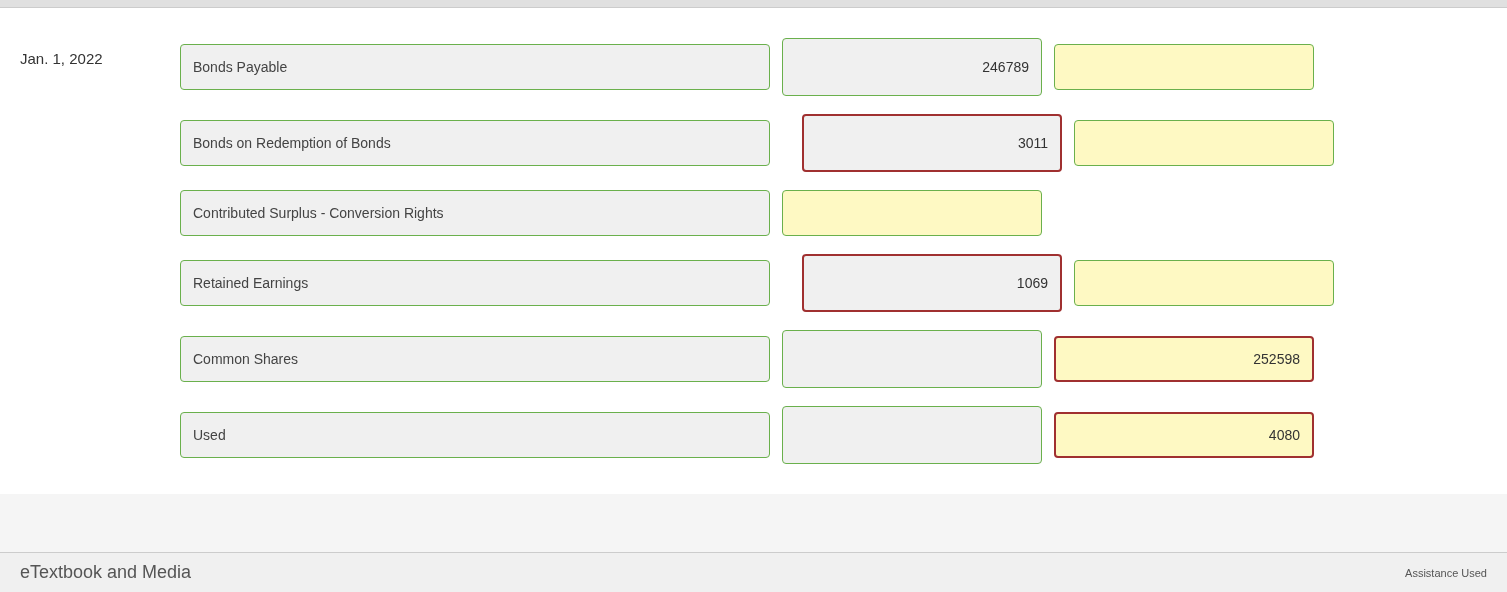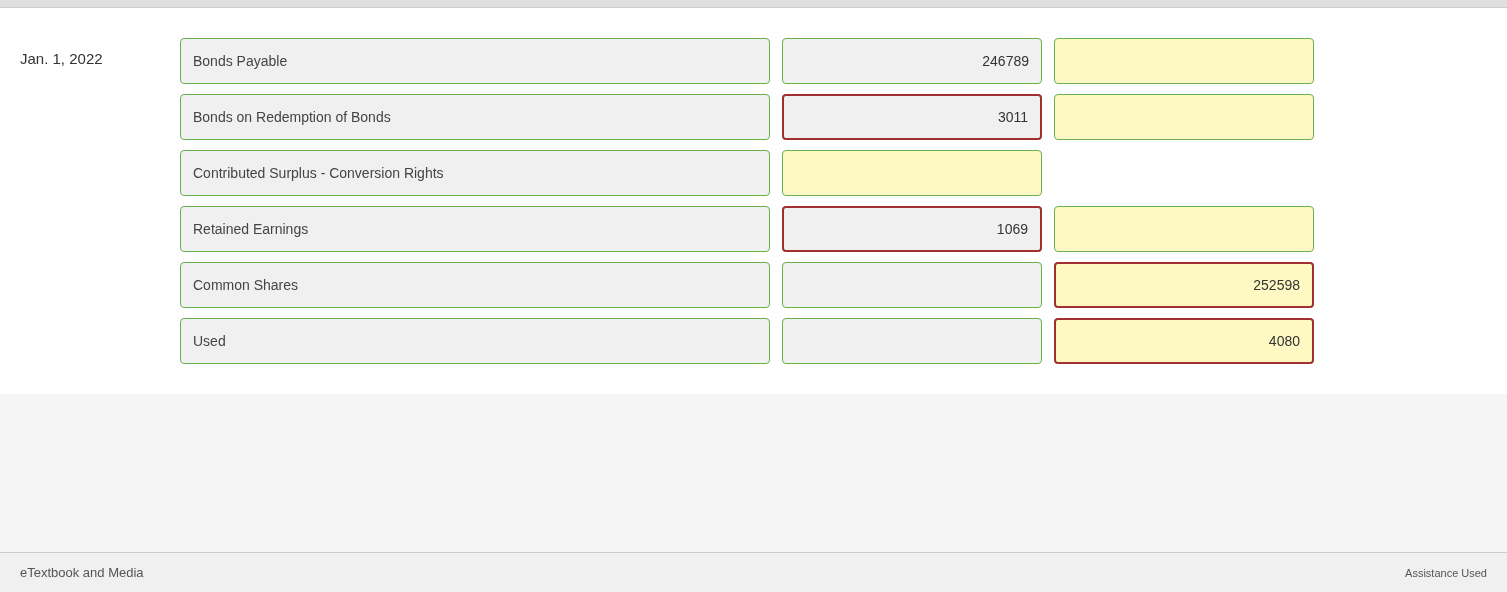--- a/index.html
+++ b/index.html
@@ -43,21 +43,21 @@
       font-size: 15px;
       color: #333;
       padding-top: 12px;
       font-weight: 400;
     }
 
     .rows-container {
       flex: 1;
       display: flex;
       flex-direction: column;
-      gap: 0;
+      gap: 8px;
     }
 
     .row {
       display: flex;
       align-items: center;
       margin-bottom: 10px;
       gap: 12px;
     }
 
     .account-field {
@@ -70,37 +70,38 @@
       display: flex;
       align-items: center;
       padding: 0 12px;
       font-size: 14px;
       color: #444;
     }
 
     .debit-field {
       width: 260px;
       min-width: 260px;
-      height: 46px;
+      height: 58px;
       background: #f0f0f0;
       border-radius: 4px;
       display: flex;
       align-items: center;
       justify-content: flex-end;
       padding: 16px 12px;
       font-size: 14px;
       color: #333;
     }
 
     .debit-field.green-border {
       border: 1.5px solid #6ab04c;
     }
 
     .debit-field.red-border {
       border: 2px solid #a03030;
+      margin-left: 20px;
     }
 
     .credit-field {
       width: 260px;
       min-width: 260px;
       height: 46px;
       background: #fef9c3;
       border-radius: 4px;
       display: flex;
       align-items: center;
@@ -126,21 +127,21 @@
       height: 40px;
       background: #f0f0f0;
       border-top: 1px solid #ccc;
       display: flex;
       align-items: center;
       justify-content: space-between;
       padding: 0 20px;
     }
 
     .bottom-bar-left {
-      font-size: 13px;
+      font-size: 18px;
       color: #555;
     }
 
     .bottom-bar-right {
       font-size: 11px;
       color: #555;
     }
   </style>
 </head>
 <body>

